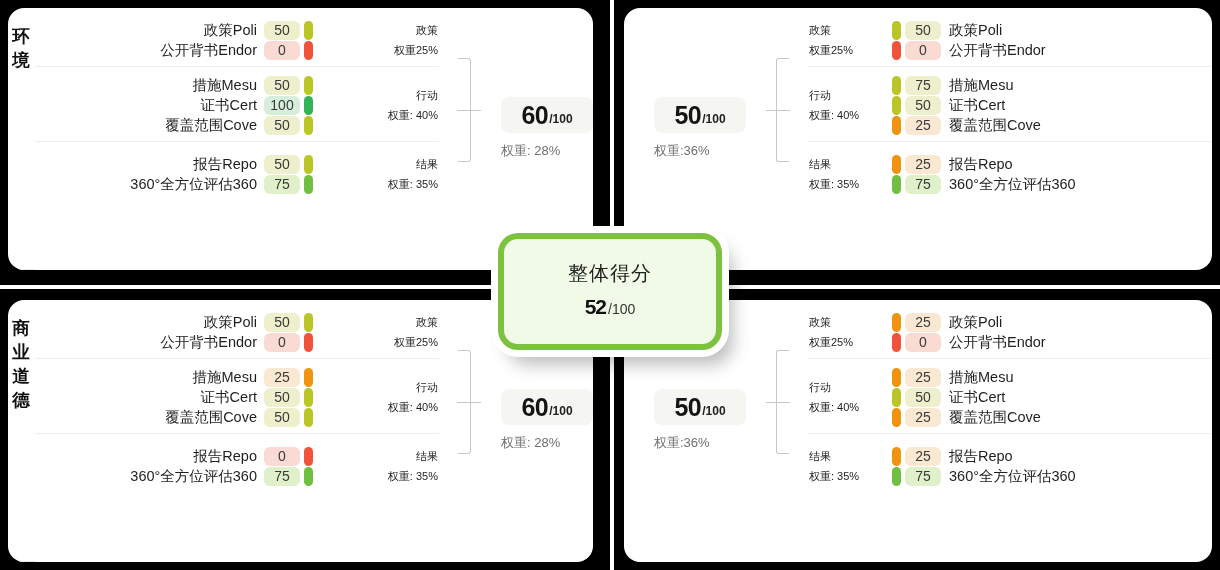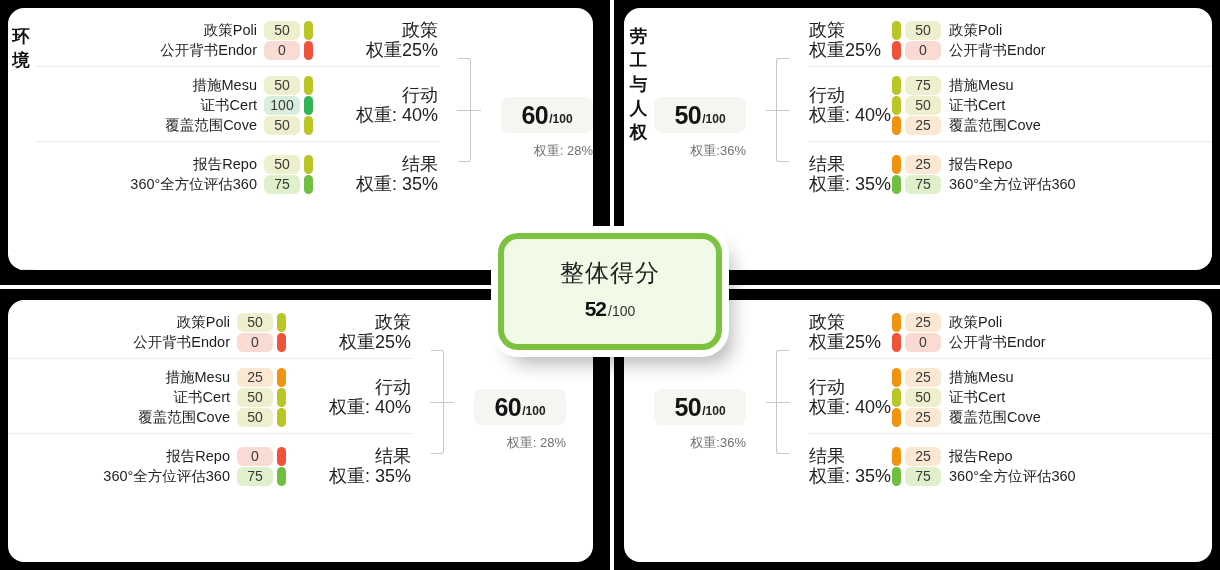--- a/index.html
+++ b/index.html
@@ -29,37 +29,37 @@
   .rows{width:278px;flex:none;}
   .mirror .rows{width:320px;}
   .row{display:flex;align-items:center;justify-content:flex-end;height:20px;}
   .mirror .row{flex-direction:row-reverse;}
   .lab{font-size:14.5px;color:#1f1f1f;white-space:nowrap;}
   .badge{min-width:30px;padding:0 3px;height:19px;border-radius:6px;margin-left:7px;display:inline-flex;align-items:center;justify-content:center;font-size:14px;color:#3a3a3a;flex:none;}
   .mirror .badge{margin:0 8px 0 4px;}
   .pill{width:9px;height:19px;border-radius:5px;margin-left:4px;flex:none;}
   .mirror .pill{margin-left:0;}
 
-  .group-label{flex:1;text-align:right;font-size:18px;line-height:20px;color:#1f1f1f;padding-right:1px;white-space:nowrap;}
+  .group-label{flex:1;text-align:right;font-size:11px;line-height:20px;color:#1f1f1f;padding-right:1px;white-space:nowrap;}
   .mirror .group-label{text-align:left;padding-right:0;padding-left:1px;}
 
   .bracket{flex:none;width:12px;height:102px;margin:50px 0 0 19px;border:1px solid #c8c8c8;border-left:none;border-radius:0 3px 3px 0;position:relative;}
   .bracket::after{content:"";position:absolute;left:-1px;top:50%;width:24px;height:1px;background:#c8c8c8;}
   .mirror .bracket{border:1px solid #c8c8c8;border-right:none;border-radius:3px 0 0 3px;margin:50px 19px 0 0;}
   .mirror .bracket::after{left:auto;right:-1px;}
 
   .score-area{flex:none;width:92px;margin:89px 0 0 30px;}
   .mirror .score-area{margin:89px 30px 0 0;}
   .score-box{height:36px;background:#f5f5f2;border-radius:8px;display:flex;align-items:center;justify-content:center;}
   .score-num{font-size:25px;font-weight:700;color:#141414;letter-spacing:-0.5px;}
   .score-denom{font-size:12px;font-weight:700;color:#222;margin:8px 0 0 1px;}
-  .score-weight{margin-top:9px;text-align:right;font-size:13px;color:#707070;white-space:nowrap;}
+  .score-weight{margin-top:9px;text-align:left;font-size:13px;color:#707070;white-space:nowrap;}
 
   .overall-box{position:absolute;left:498px;top:233px;width:224px;height:117px;box-sizing:border-box;background:#f0fae6;border:6px solid #7cc23f;border-radius:20px;box-shadow:0 0 0 7px #ffffff,10px 14px 18px rgba(0,0,0,0.28);display:flex;flex-direction:column;align-items:center;justify-content:center;z-index:5;}
-  .overall-label{font-size:24px;color:#222;letter-spacing:1px;}
+  .overall-label{font-size:20px;color:#222;letter-spacing:1px;}
   .overall-score{display:flex;align-items:baseline;margin-top:3px;}
   .overall-num{font-size:21px;font-weight:600;color:#111;letter-spacing:-1px;line-height:34px;}
   .overall-denom{font-size:14px;color:#333;margin-left:2px;}
 </style>
 </head>
 <body>
 
 <div class="page">
   <div class="grid">
     <section class="quad pos-tl">
@@ -133,21 +133,20 @@
                 <span class="score-num">60</span>
                 <span class="score-denom">/100</span>
               </div>
               <div class="score-weight">权重: 28%</div>
             </div>
           </div>
         </div>
     </section>
     <section class="quad pos-tr">
       <div class="card mirror">
-          <div class="card-title">劳工与人权</div>
           <div class="card-body">
             <div class="groups">
               <div class="group">
                 <div class="rows">
                   <div class="row">
                     <span class="lab">政策Poli</span>
                     <span class="badge" style="background: rgb(238, 240, 205);">50</span>
                     <span class="pill" style="background: rgb(185, 198, 38);"></span>
                   </div>
                   <div class="row">
@@ -209,20 +208,21 @@
                 <span class="score-num">50</span>
                 <span class="score-denom">/100</span>
               </div>
               <div class="score-weight">权重:36%</div>
             </div>
           </div>
         </div>
     </section>
     <section class="quad pos-bl">
       <div class="card">
+          <div class="card-title">商业道德</div>
           <div class="card-body">
             <div class="groups">
               <div class="group">
                 <div class="rows">
                   <div class="row">
                     <span class="lab">政策Poli</span>
                     <span class="badge" style="background: rgb(238, 240, 205);">50</span>
                     <span class="pill" style="background: rgb(185, 198, 38);"></span>
                   </div>
                   <div class="row">

